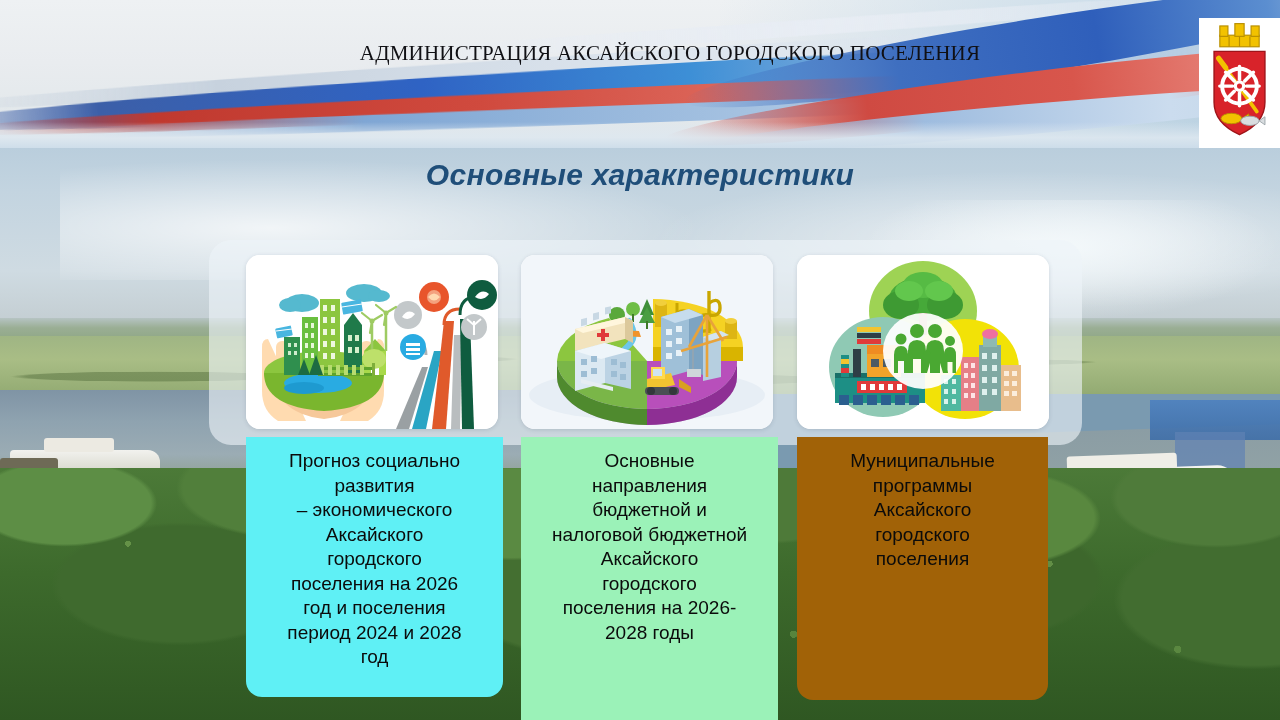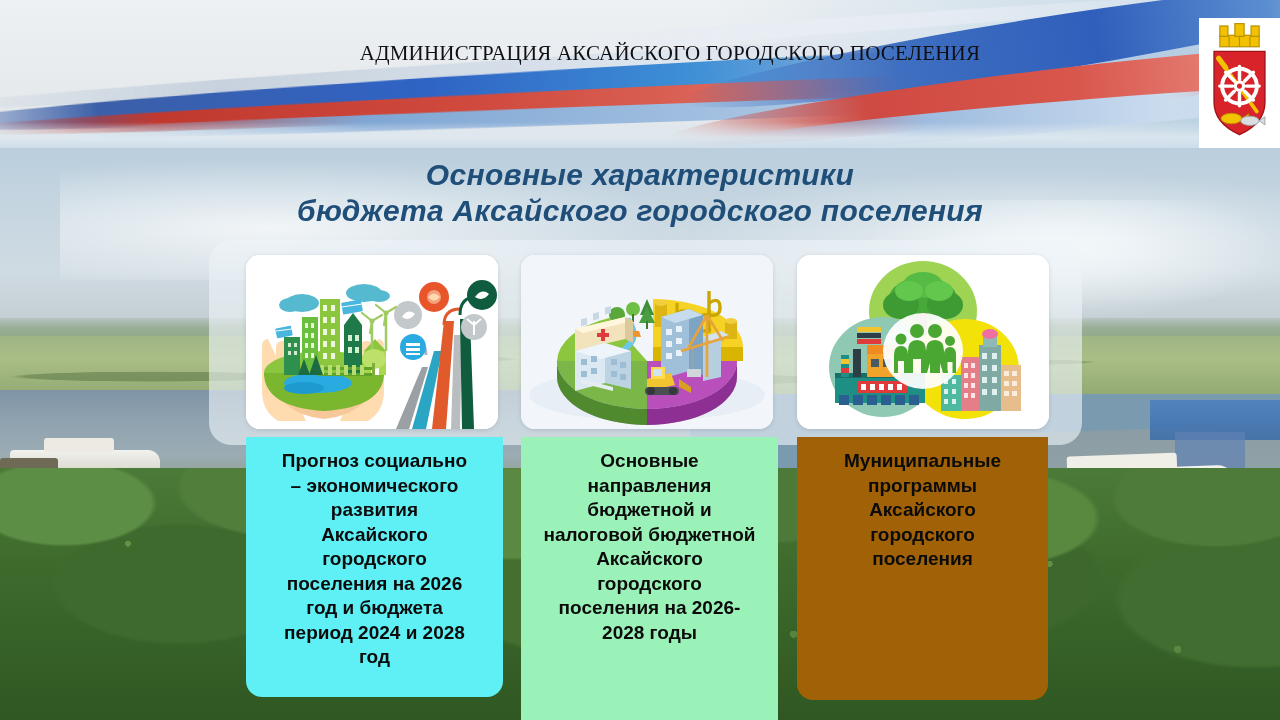--- a/index.html
+++ b/index.html
@@ -218,21 +218,20 @@
   .img-card svg { display: block; width: 100%; height: 100%; }
 
   
   .text-card {
     position: absolute; top: 437px;
     border-radius: 0 0 16px 16px;
     padding: 12px 10px 10px;
     text-align: center;
     font-size: 19px; line-height: 24.5px;
     color: #0b0b0b;
-    font-weight: bold;
   }
   .text-card.t1 { left: 246px; width: 257px; height: 260px; background: #5ff0f5; }
   .text-card.t2 { left: 521px; width: 257px; height: 331px; background: #9bf2b8; }
   .text-card.t3 { left: 797px; width: 251px; height: 263px; background: #a16207; }
 
   .text-card span { display: block; }
 </style>
 </head>
 <body>
 
@@ -308,21 +307,20 @@
           <path d="M37 86 l6 -4 v8 z" fill="#f2c200" stroke="#b88f00" stroke-width=".8"></path>
           <ellipse cx="44" cy="88" rx="8" ry="4" fill="#d9dde0" stroke="#9aa3a8" stroke-width=".8"></ellipse>
           <path d="M52 88 l5 -3.5 v7 z" fill="#d9dde0" stroke="#9aa3a8" stroke-width=".8"></path>
         </g>
       </svg>
     </div>
   </div>
 
   <div class="slide-title">
     <span class="l1">Основные характеристики</span>
-    <span class="l2">бюджета Аксайского городского поселения</span>
   </div>
 
   <div class="backdrop"></div>
 
   <div class="img-card c1">
     <svg viewBox="0 0 252 174">
       <rect width="252" height="174" fill="#ffffff"></rect>
 
       <path d="M150 174 L176 112 L182 112 L163 174 Z" fill="#9aa0a3"></path>
       <path d="M166 174 L188 96 L196 96 L180 174 Z" fill="#2aa5c4"></path>
@@ -689,26 +687,26 @@
       <g stroke="#4aa832" stroke-width="3" stroke-linecap="round">
         <line x1="110" y1="100" x2="114" y2="100"></line>
         <line x1="128" y1="98" x2="132" y2="98"></line>
         <line x1="145" y1="100" x2="149" y2="100"></line>
       </g>
     </svg>
   </div>
 
   <div class="text-card t1">
     <span>Прогноз социально</span>
+    <span>развития</span>
     <span>– экономического</span>
-    <span>развития</span>
     <span>Аксайского</span>
     <span>городского</span>
     <span>поселения на 2026</span>
-    <span>год и бюджета</span>
+    <span>год и поселения</span>
     <span>период 2024 и 2028</span>
     <span>год</span>
   </div>
 
   <div class="text-card t2">
     <span>Основные</span>
     <span>направления</span>
     <span>бюджетной и</span>
     <span>налоговой бюджетной</span>
     <span>Аксайского</span>

